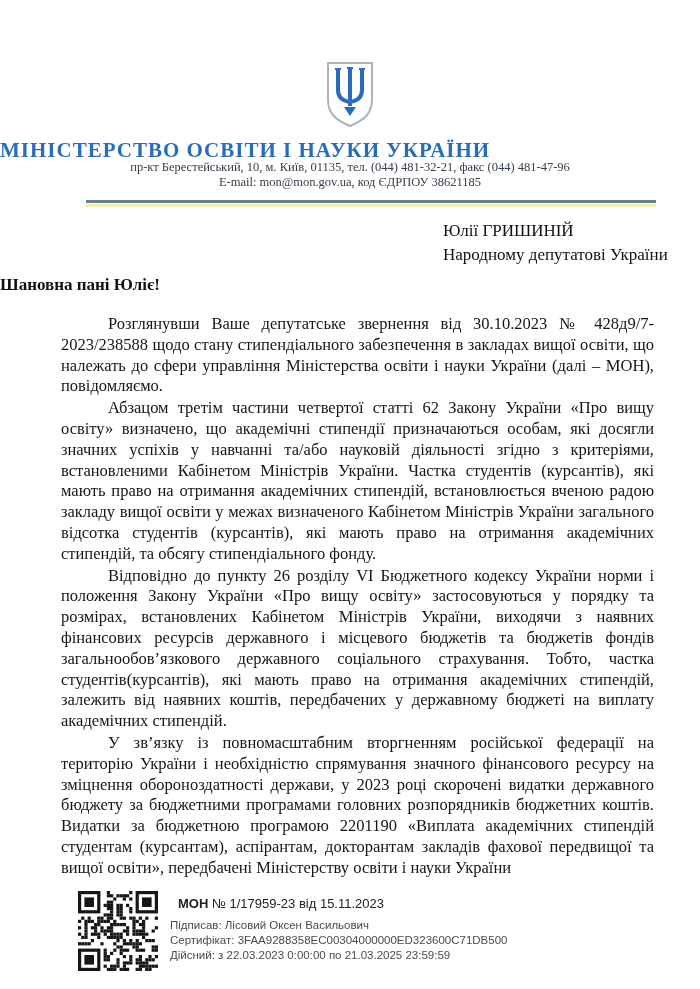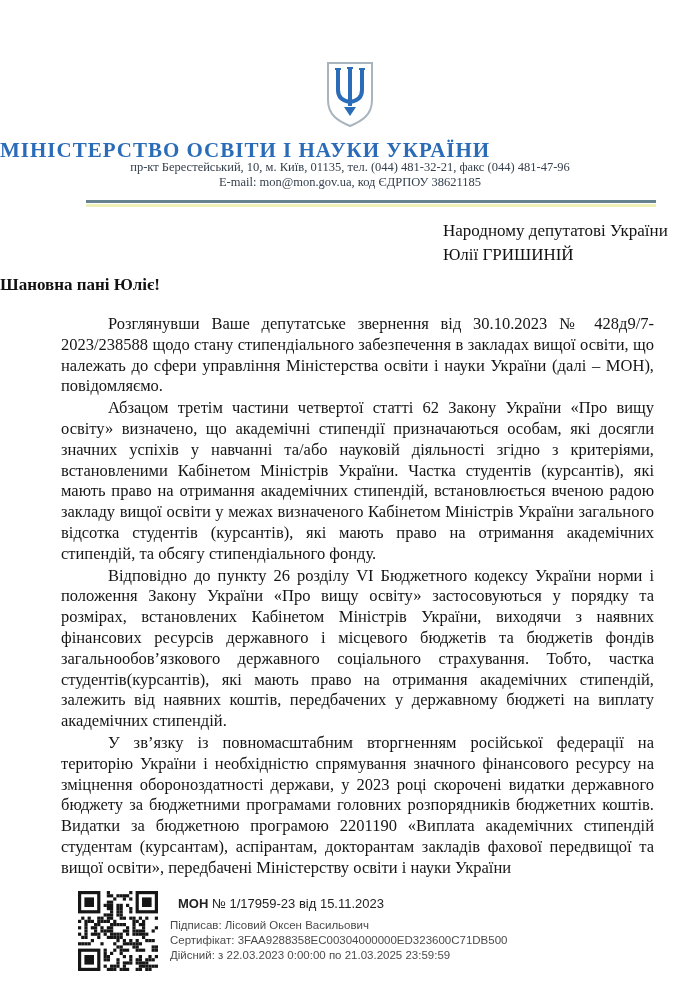--- a/index.html
+++ b/index.html
@@ -60,22 +60,22 @@
     <div>пр-кт Берестейський, 10, м. Київ, 01135, тел. (044) 481-32-21, факс (044) 481-47-96</div>
     <div>E-mail: mon@mon.gov.ua, код ЄДРПОУ 38621185</div>
   </div>
 
   <div class="rule">
     <div class="r1"></div>
     <div class="r2"></div>
   </div>
 
   <div class="recipient">
+    <div>Юлії ГРИШИНІЙ</div>
     <div>Народному депутатові України</div>
-    <div>Юлії ГРИШИНІЙ</div>
   </div>
 
   <div class="salutation">Шановна пані Юліє!</div>
 
   <div class="body-text">
     <p>Розглянувши Ваше депутатське звернення від 30.10.2023 № 428д9/7-2023/238588  щодо стану стипендіального забезпечення в закладах вищої освіти, що належать до сфери управління Міністерства освіти і науки України (далі – МОН), повідомляємо.</p>
     <p>Абзацом третім частини четвертої статті 62 Закону України «Про вищу освіту» визначено, що академічні стипендії призначаються особам, які досягли значних успіхів у навчанні та/або науковій діяльності згідно з критеріями, встановленими Кабінетом Міністрів України. Частка студентів (курсантів), які мають право на отримання академічних стипендій, встановлюється вченою радою закладу вищої освіти у межах визначеного Кабінетом Міністрів України загального відсотка студентів (курсантів), які мають право на отримання академічних стипендій, та обсягу стипендіального фонду.</p>
     <p>Відповідно до пункту 26 розділу VI Бюджетного кодексу України норми і положення Закону України «Про вищу освіту» застосовуються у порядку та розмірах, встановлених Кабінетом Міністрів України, виходячи з наявних фінансових ресурсів державного і місцевого бюджетів та бюджетів фондів загальнообов’язкового державного соціального страхування. Тобто, частка студентів(курсантів), які мають право на отримання академічних стипендій, залежить від наявних коштів, передбачених у державному бюджеті на виплату академічних стипендій.</p>
     <p>У зв’язку із повномасштабним вторгненням російської федерації на територію України і необхідністю спрямування значного фінансового ресурсу на зміцнення обороноздатності держави, у 2023 році скорочені видатки державного бюджету за бюджетними програмами головних розпорядників бюджетних коштів. Видатки за бюджетною програмою 2201190 «Виплата академічних стипендій студентам (курсантам), аспірантам, докторантам закладів фахової передвищої та вищої освіти», передбачені Міністерству освіти і науки України</p>
   </div>

